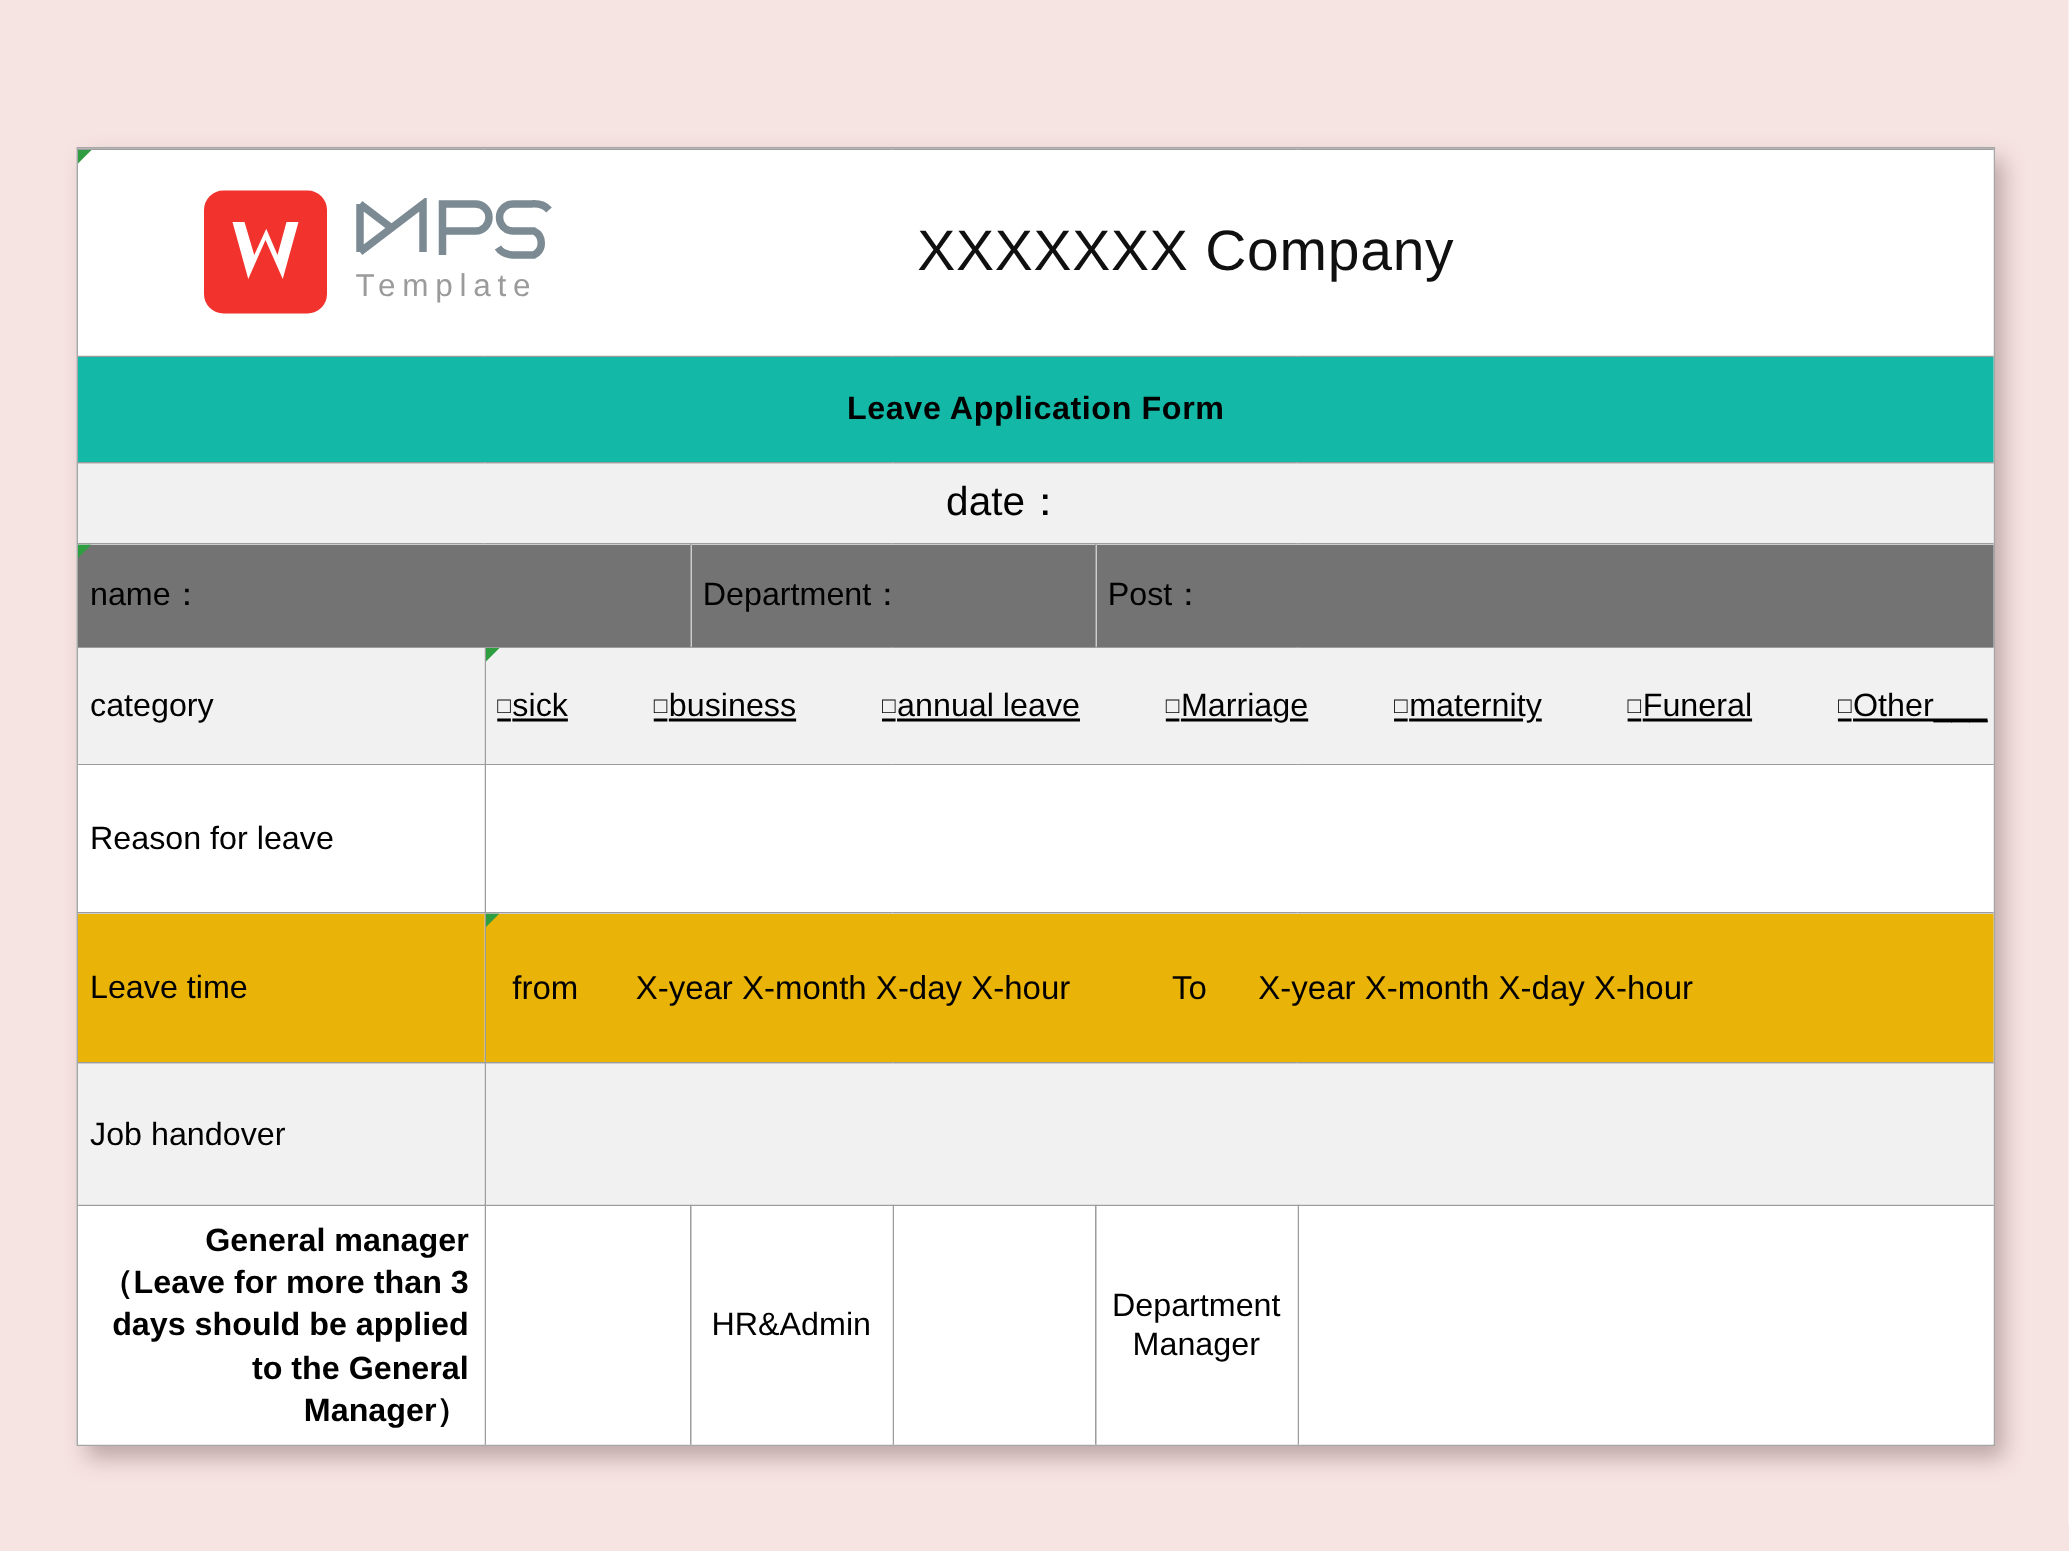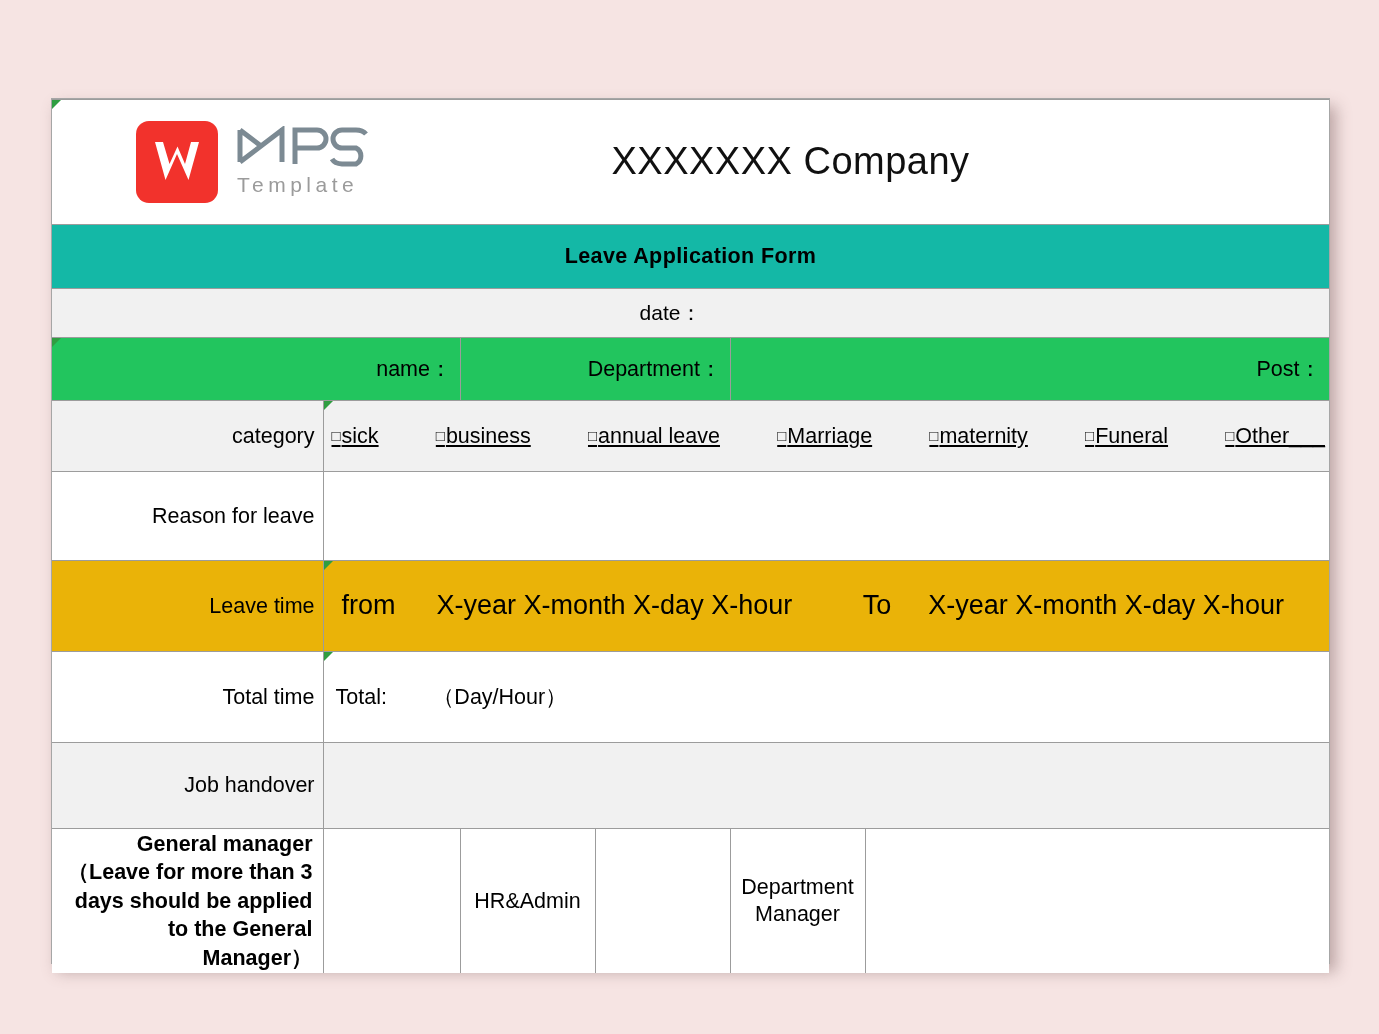--- a/index.html
+++ b/index.html
@@ -65,23 +65,22 @@
     border-color: #cb6361;
   }
   .row-date td {
     background: #f1f1f1;
     height: 48px;
     text-align: center;
     border-left: none;
     border-right: none;
   }
   .row-name td {
-    background: #22c55e;
+    background: #737373;
     height: 62px;
-    text-align: right;
   }
   .row-category td {
     background: #f1f1f1;
     height: 70px;
   }
   .row-reason td {
     background: #ffffff;
     height: 88px;
   }
   .row-leavetime td {
@@ -105,21 +104,21 @@
   .row-name td, .row-logo td {
     border-left: none;
   }
 
   
   table.form tr td:first-child { border-left: none; }
   table.form tr td:last-child  { border-right: none; }
   table.form tr:last-child td  { border-bottom: none; }
 
   
-  .lbl-center { text-align: right; }
+  .lbl-center { text-align: left; }
   .lbl-left { text-align: left; padding-left: 20px; }
 
   .logo-cell {
     padding: 0;
   }
   .logo-wrap {
     display: flex;
     align-items: center;
     height: 124px;
   }
@@ -154,21 +153,21 @@
     text-align: center;
     font-size: 38px;
     color: #101010;
     letter-spacing: 0.5px;
     padding-right: 110px;
   }
 
   .date-inner {
     display: block;
     text-align: center;
-    font-size: 21px;
+    font-size: 27px;
     padding-right: 40px;
   }
 
   .cat-inner {
     display: flex;
     align-items: center;
     justify-content: space-between;
     width: 100%;
     padding: 0 4px 0 8px;
     box-sizing: border-box;
@@ -177,21 +176,21 @@
   }
   .cat-opt { white-space: nowrap; }
   .cat-box {
     font-size: 15px;
     vertical-align: 2px;
     margin-right: 1px;
   }
 
   .leave-inner {
     display: block;
-    font-size: 27px;
+    font-size: 22px;
     padding-left: 10px;
     white-space: nowrap;
   }
   .lt-gap1 { display: inline-block; width: 26px; }
   .lt-gap2 { display: inline-block; width: 56px; }
   .lt-gap3 { display: inline-block; width: 22px; }
 
   .total-inner {
     display: block;
     font-size: 21.5px;
@@ -314,31 +313,20 @@
           <span class="lt-gap1"></span>
           <span>X-year X-month X-day X-hour</span>
           <span class="lt-gap2"></span>
           <span>To</span>
           <span class="lt-gap3"></span>
           <span>X-year X-month X-day X-hour</span>
         </span>
       </td>
     </tr>
 
-    <tr class="row-totaltime">
-      <td class="lbl-center">Total time</td>
-      <td colspan="5">
-        <span class="gmark"></span>
-        <span class="total-inner">
-          <span>Total:</span>
-          <span class="tt-gap"></span>
-          <span>（Day/Hour）</span>
-        </span>
-      </td>
-    </tr>
 
     <tr class="row-handover">
       <td class="lbl-center">Job handover</td>
       <td colspan="5"></td>
     </tr>
 
     <tr class="row-approval">
       <td>
         <div class="approval-label">General manager（Leave for more than 3 days should be applied to the General Manager）</div>
       </td>

